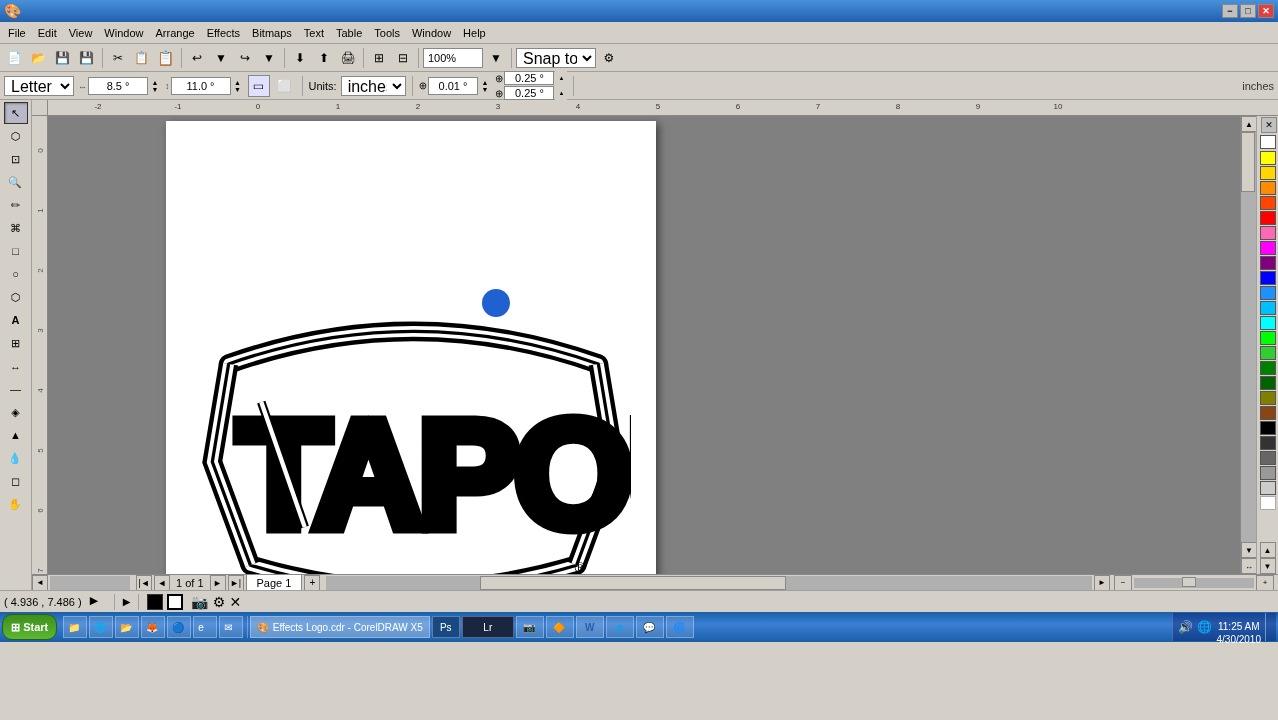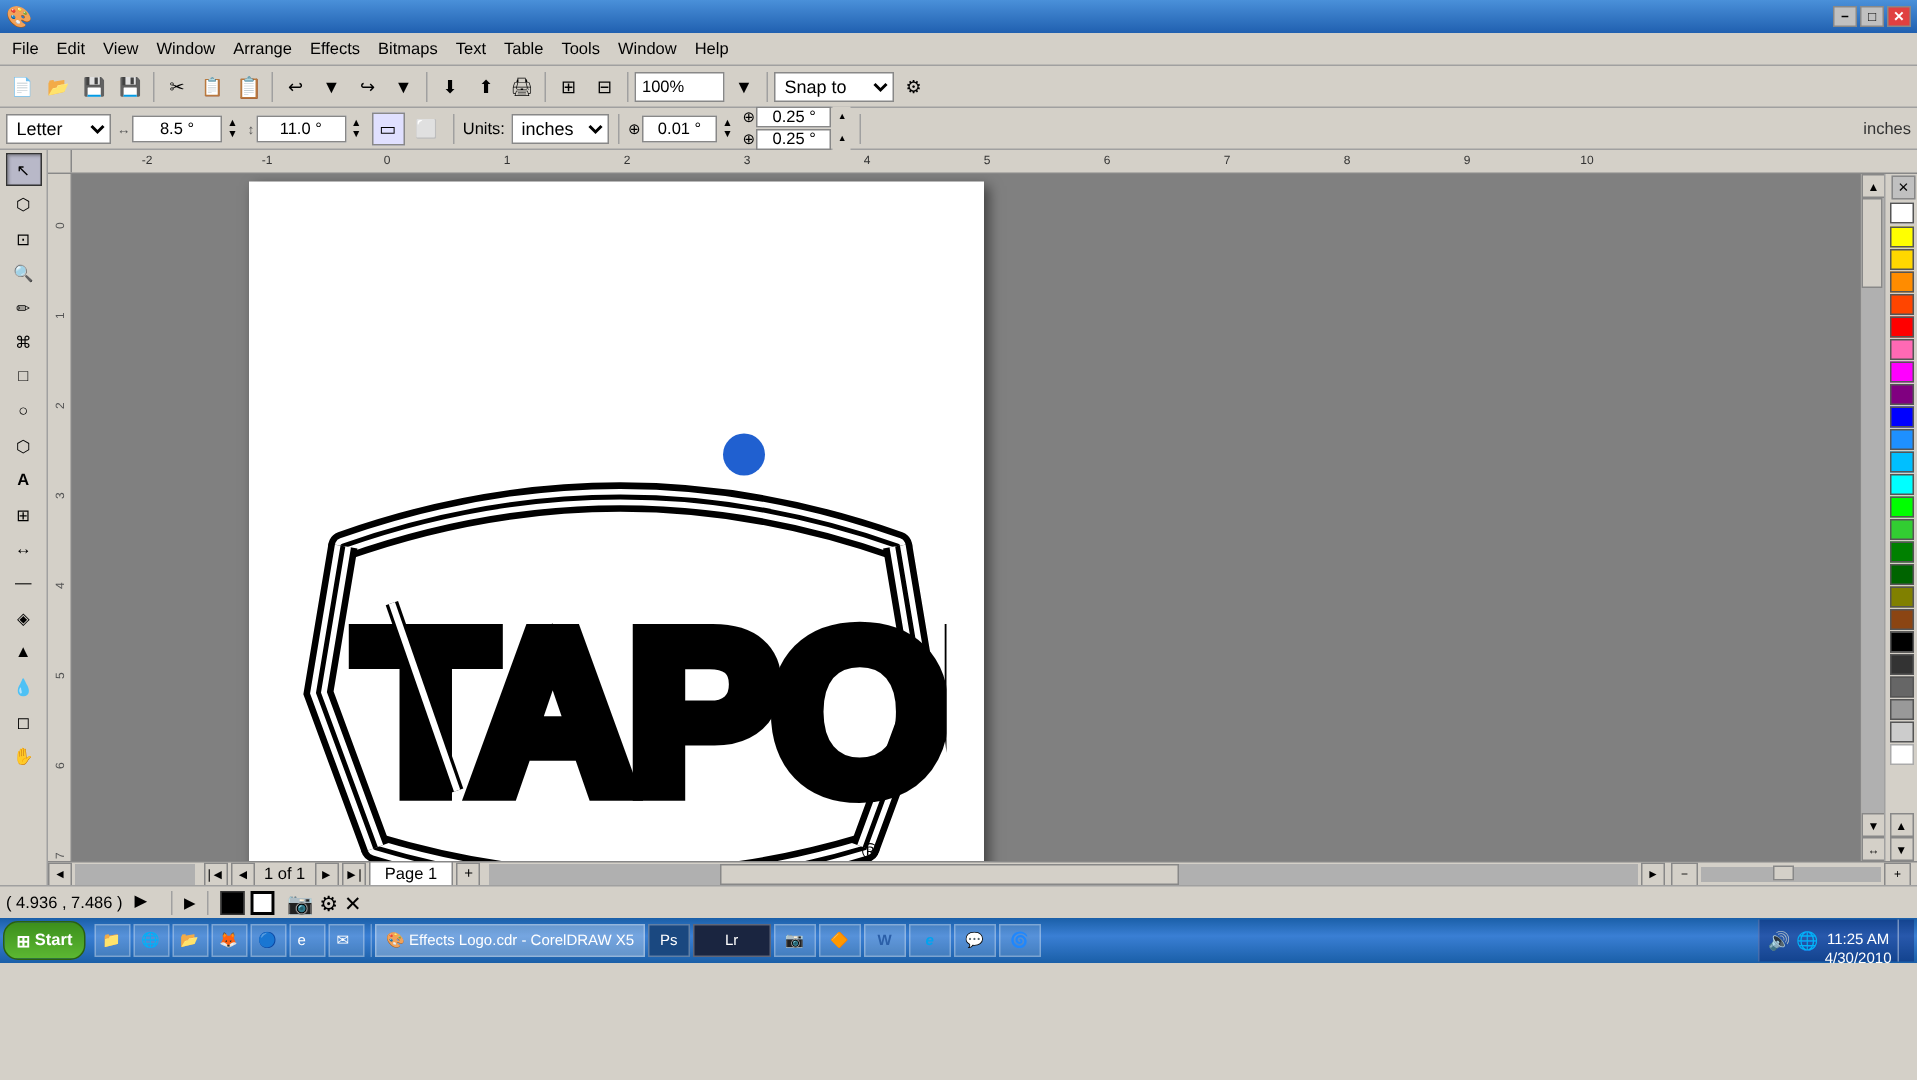--- a/index.html
+++ b/index.html
@@ -41,21 +41,21 @@
       padding: 0 4px; gap: 2px;
       border-bottom: 1px solid #a0a0a0;
     }
     .tb-btn {
       width: 22px; height: 22px; background: #d4d0c8;
       border: 1px solid transparent; display: flex; align-items: center;
       justify-content: center; cursor: pointer; font-size: 12px;
     }
     .tb-sep { width: 1px; height: 20px; background: #a0a0a0; margin: 0 2px; }
     .tb-dropdown {
-      height: 20px; font-size: 12px; background: white;
+      height: 20px; font-size: 16px; background: white;
       border: 1px solid #888; cursor: pointer; padding: 0 2px;
     }
     .zoom-box {
       width: 60px; height: 20px; border: 1px solid #888;
       background: white; display: flex; align-items: center; padding: 0 4px;
       font-size: 11px;
     }
 
     
     #toolbar2 {

